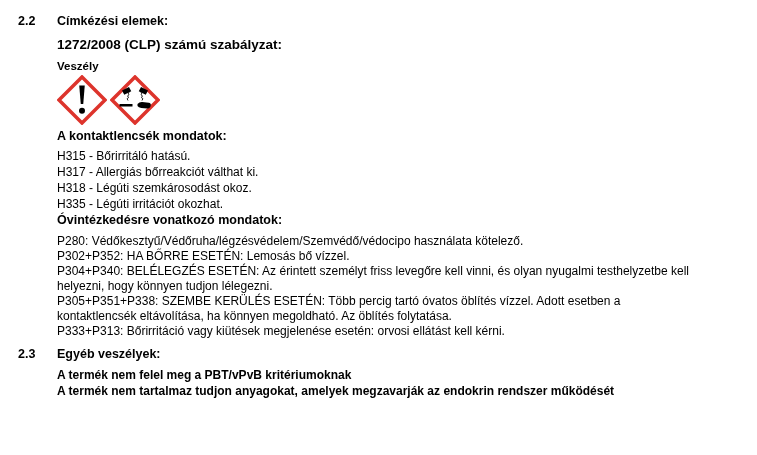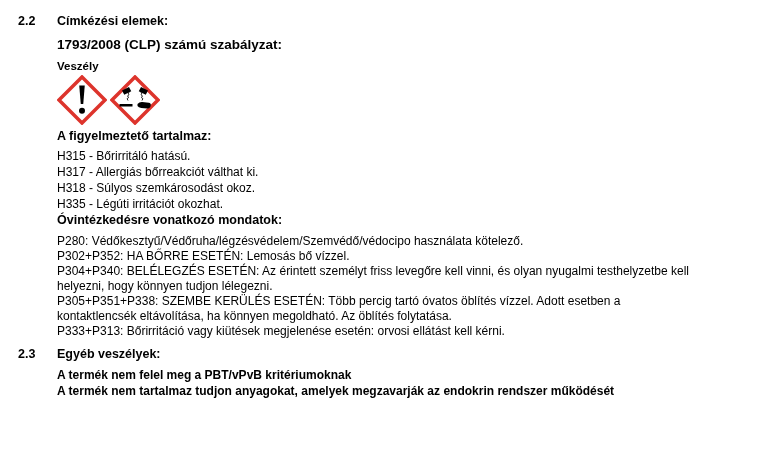--- a/index.html
+++ b/index.html
@@ -91,21 +91,21 @@
 
 <div class="doc">
 
   <div class="sec-head sec-head-22">
     <span class="sec-num">2.2</span>
     <span class="sec-title">Címkézési elemek:</span>
   </div>
 
   <div class="content">
 
-    <div class="regulation">1793/2008 (CLP) számú szabályzat:</div>
+    <div class="regulation">1272/2008 (CLP) számú szabályzat:</div>
 
     <div class="signal-word">Veszély</div>
 
     <div class="pictos">
       <svg class="picto" viewBox="0 0 100 100" aria-hidden="true">
         <path d="M50 4 L96 50 L50 96 L4 50 Z" fill="#ffffff" stroke-width="7" stroke="#dd342c"></path>
         <path d="M44.5 21 h11 l-3 37 h-5 z" fill="#000000"></path>
         <circle cx="50" cy="71.5" r="6" fill="#000000"></circle>
       </svg>
 
@@ -117,25 +117,25 @@
           <path d="M39 34 l-2.8 2 1.8 3.6 -2.8 2 1.8 3.8 -2.8 2 1.8 3.6" fill="none" stroke="#000000" stroke-width="1.7"></path>
           <rect x="19" y="58" width="26" height="5"></rect>
 
           <path d="M76 31 l-14 -7 -4.5 8.5 14 7 z"></path>
           <path d="M61 34 l2.8 2 -1.8 3.6 2.8 2 -1.8 3.8 2.8 2 -1.8 3.6" fill="none" stroke="#000000" stroke-width="1.7"></path>
           <path d="M55 58 q4 -4.5 9.5 -4 l13 1.5 q5 1 4 5 l-1 3.5 q-1.5 3 -6 3 l-12 -1 q-5.5 -1 -7.5 -4 z"></path>
         </g>
       </svg>
     </div>
 
-    <div class="sub-head sub-head-hazard">A figyelmeztető tartalmaz:</div>
+    <div class="sub-head sub-head-hazard">A kontaktlencsék mondatok:</div>
     <div class="h-list">
       <div>H315 - Bőrirritáló hatású.</div>
       <div>H317 - Allergiás bőrreakciót válthat ki.</div>
-      <div>H318 - Súlyos szemkárosodást okoz.</div>
+      <div>H318 - Légúti szemkárosodást okoz.</div>
       <div>H335 - Légúti irritációt okozhat.</div>
     </div>
 
     <div class="sub-head sub-head-precaution">Óvintézkedésre vonatkozó mondatok:</div>
     <div class="p-list">
       <div>P280: Védőkesztyű/Védőruha/légzésvédelem/Szemvédő/védocipo használata kötelező.</div>
       <div>P302+P352: HA BŐRRE ESETÉN: Lemosás bő vízzel.</div>
       <div>P304+P340: BELÉLEGZÉS ESETÉN: Az érintett személyt friss levegőre kell vinni, és olyan nyugalmi testhelyzetbe kell helyezni, hogy könnyen tudjon lélegezni.</div>
       <div>P305+P351+P338: SZEMBE KERÜLÉS ESETÉN: Több percig tartó óvatos öblítés vízzel. Adott esetben a kontaktlencsék eltávolítása, ha könnyen megoldható. Az öblítés folytatása.</div>
       <div>P333+P313: Bőrirritáció vagy kiütések megjelenése esetén: orvosi ellátást kell kérni.</div>

